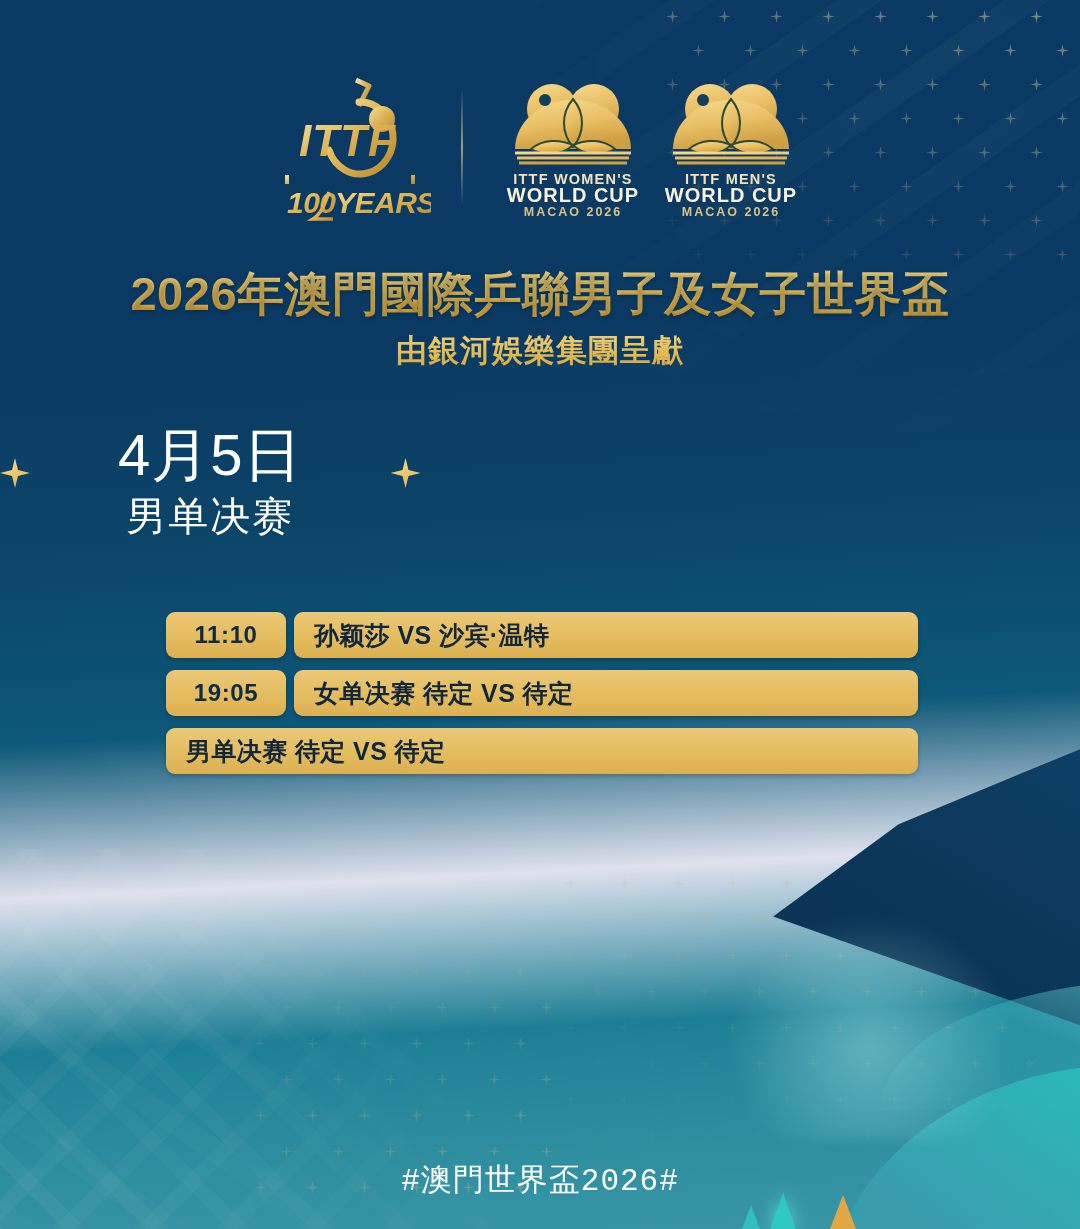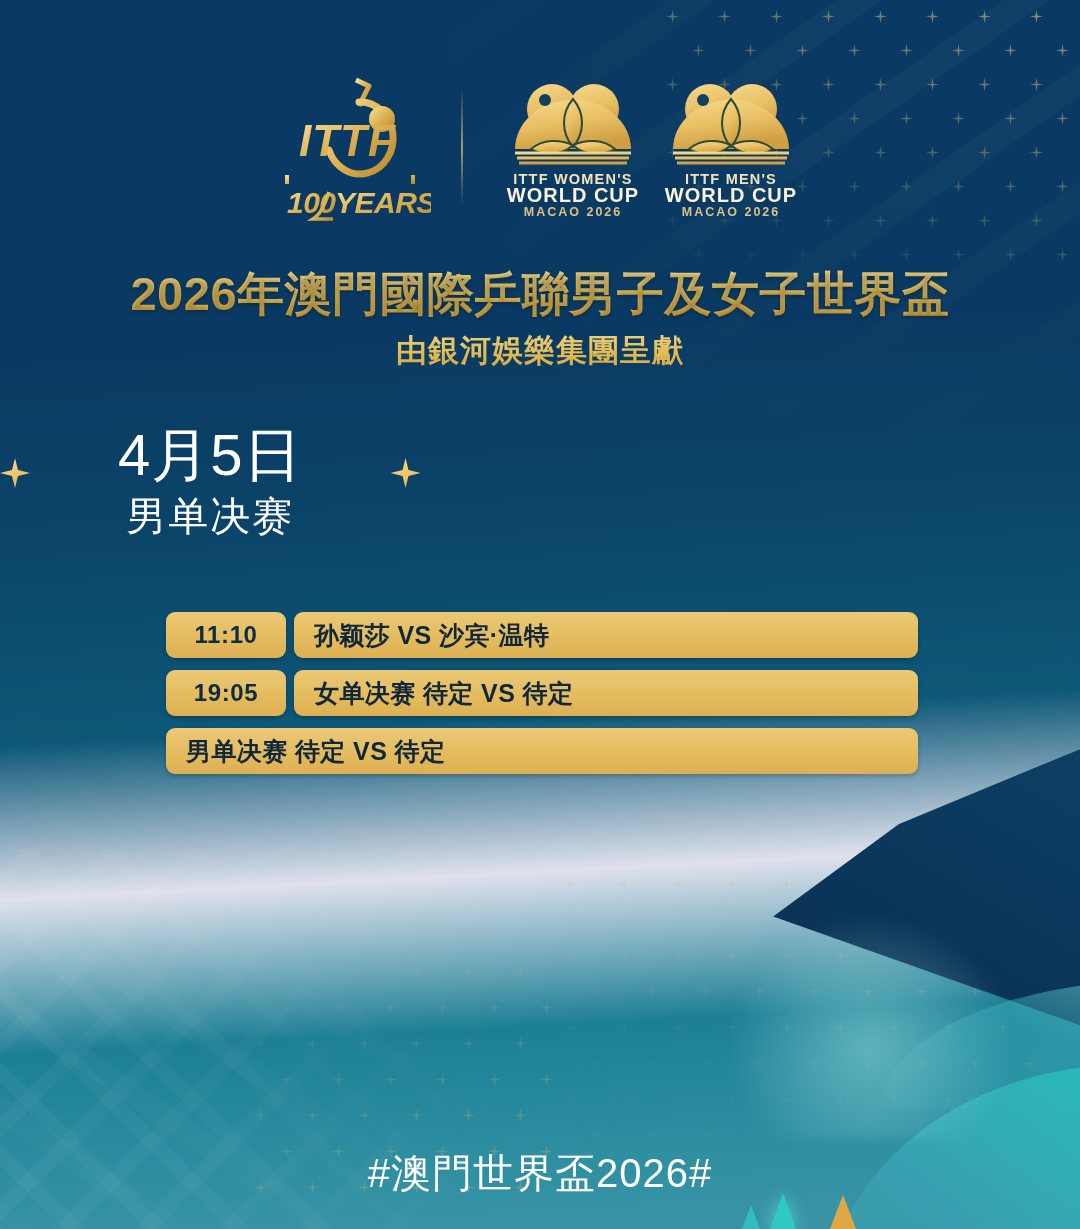--- a/index.html
+++ b/index.html
@@ -218,21 +218,21 @@
     font-size:25px; font-weight:bold;
     color:#10273a; letter-spacing:.4px;
   }
 
   
   .footer{
     position:absolute; left:0; right:0; bottom:28px;
     text-align:center;
   }
   .footer span{
-    font-size:40px; color:#ffffff; letter-spacing:1px;
+    font-size:31px; color:#ffffff; letter-spacing:1px;font-family:Liberation Mono, monospace;
   }
 </style>
 </head>
 <body>
 
 <div class="poster">
 
   <div class="streaks"></div>
   <div class="streaks2"></div>
   <div class="chevrons"></div>

